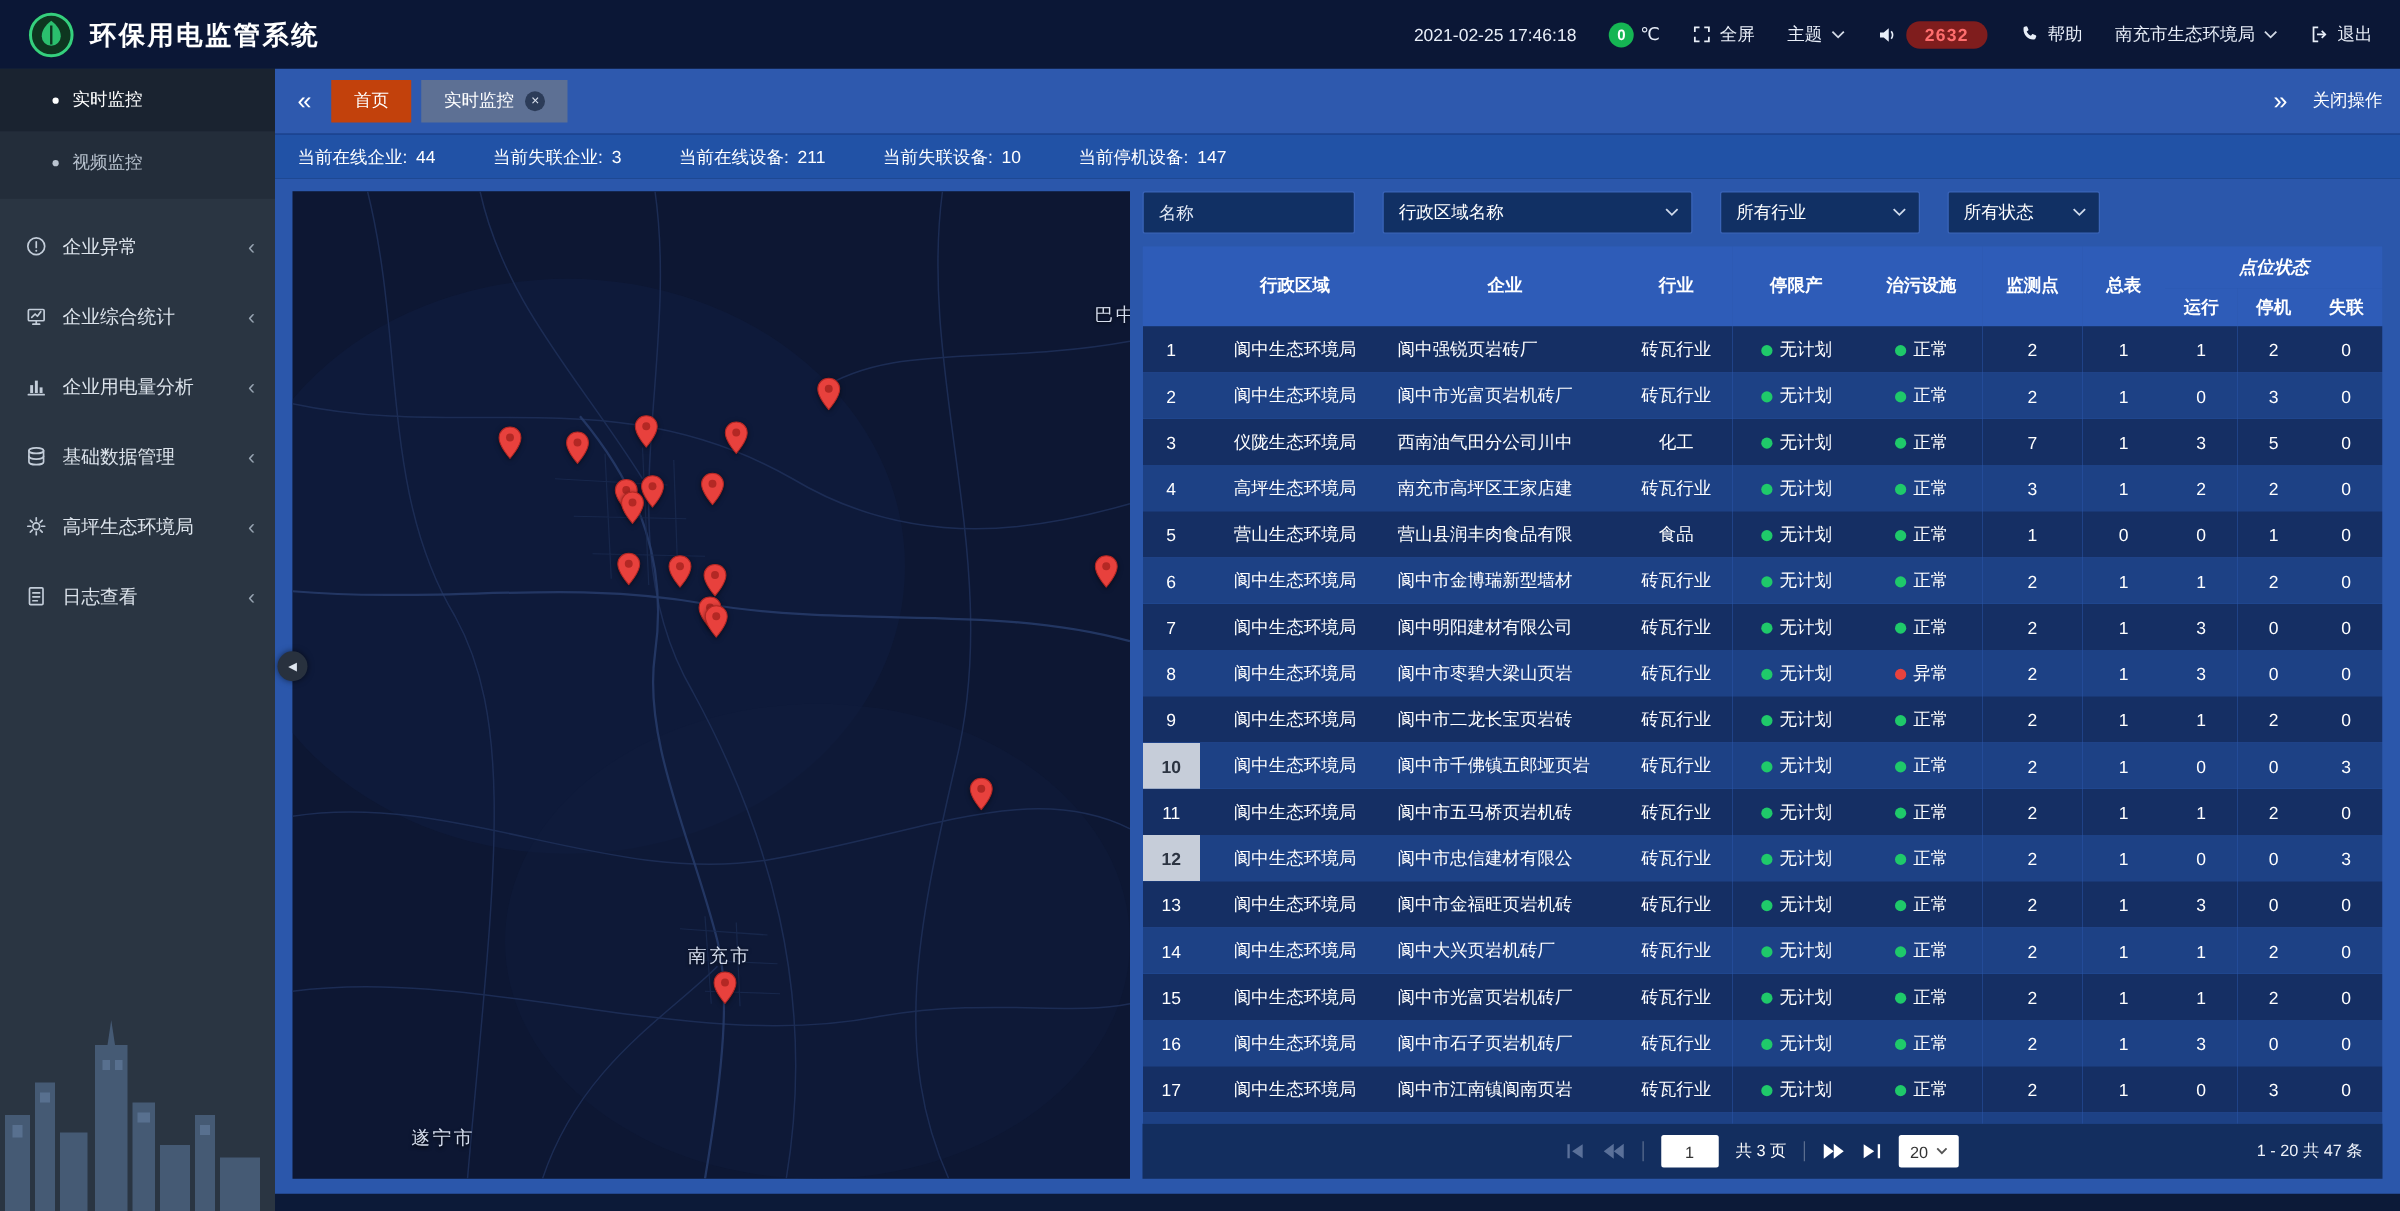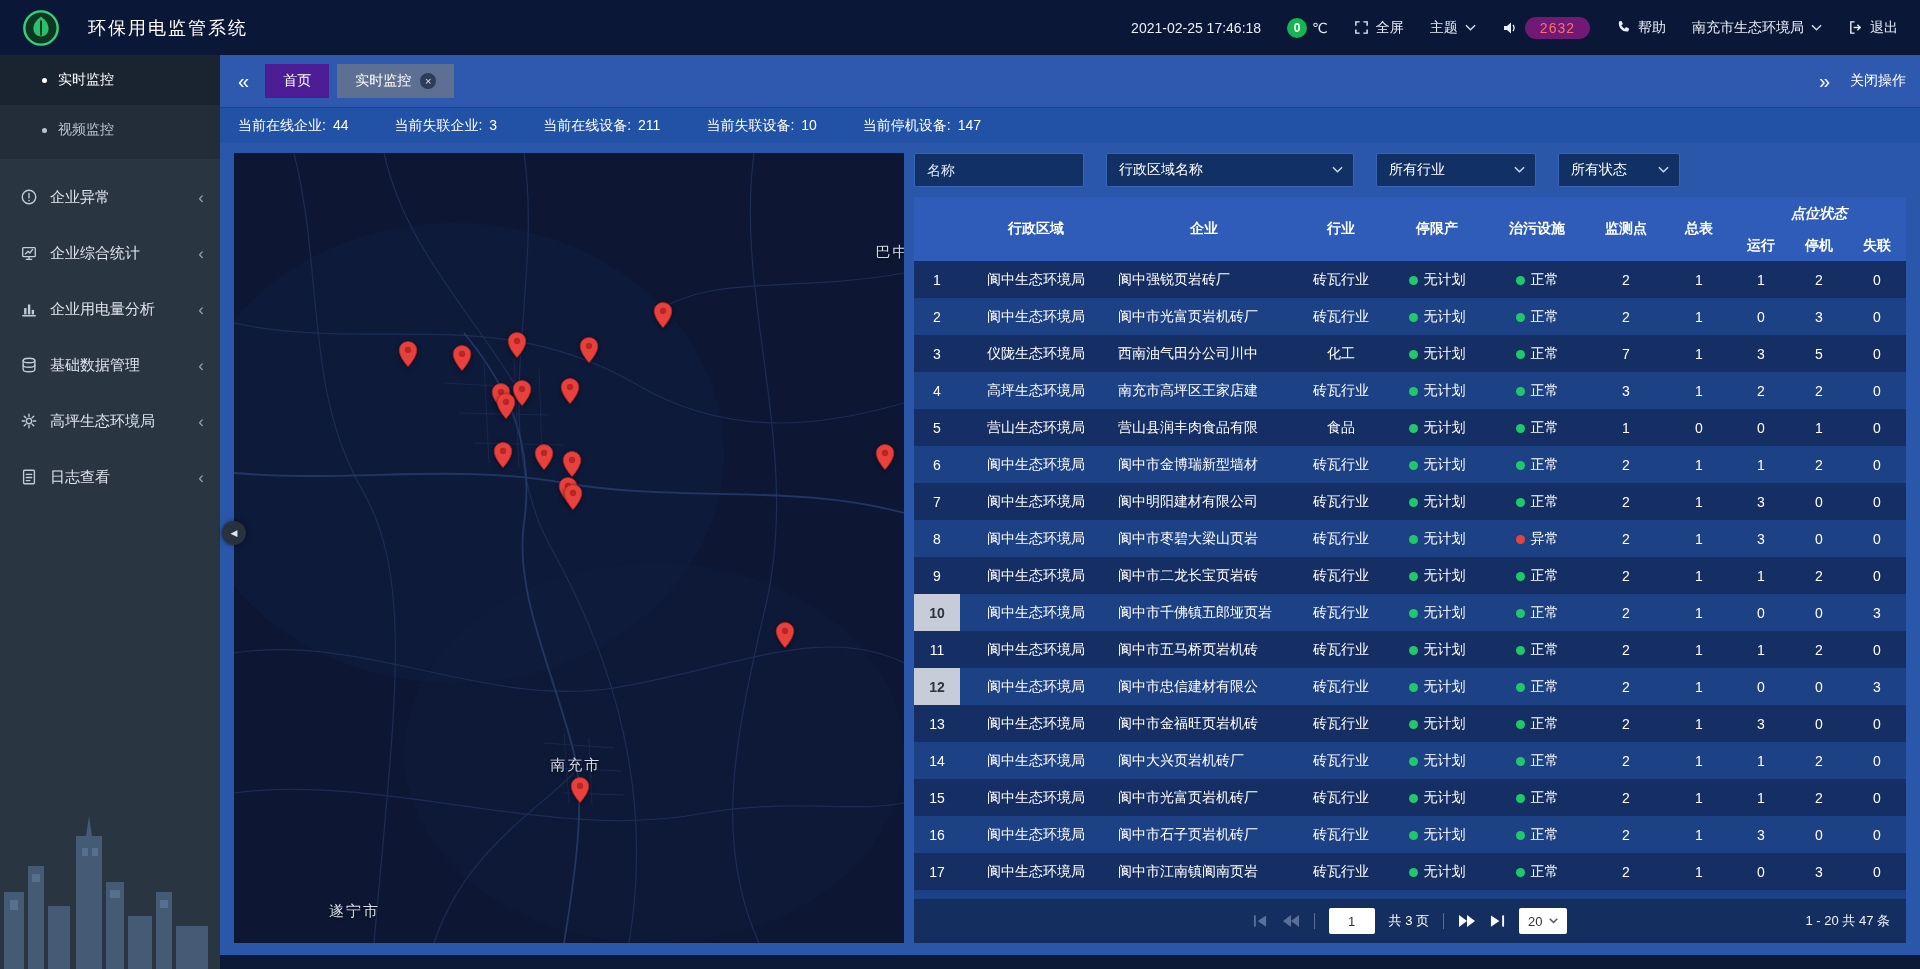--- a/index.html
+++ b/index.html
@@ -4,26 +4,26 @@
 <style>
 *{margin:0;padding:0;box-sizing:border-box}
 html,body{width:1920px;height:969px;overflow:hidden}
 body{background:#0c1a38;font-family:"Liberation Sans","DejaVu Sans",sans-serif;color:#fff;font-size:14px}
 .page{width:1920px;height:969px;display:flex;flex-direction:column;position:relative}
 
 
 .topbar{flex:0 0 55px;background:#0b1736;display:flex;align-items:center;padding:0 22px;gap:12px}
 .logo{width:38px;height:38px;flex:0 0 38px;display:inline-flex}
 .logo svg{width:100%;height:100%}
-.brand-title{font-size:18px;font-weight:400;letter-spacing:2px;margin-left:16px}
+.brand-title{font-size:21px;font-weight:700;letter-spacing:2px;margin-left:0}
 .top-right{margin-left:auto;display:flex;align-items:center;gap:26px;font-size:14px;color:#e8eef8}
 .hitem{display:flex;align-items:center;gap:7px;cursor:pointer;white-space:nowrap}
 .hitem svg{display:block}
 .temp-badge{width:20px;height:20px;border-radius:50%;background:#15b553;color:#fff;font-size:12px;display:flex;align-items:center;justify-content:center;font-weight:700}
-.alert-pill{background:#701a75;border-radius:11px;padding:3px 15px;color:#ff6e6e;font-weight:400;letter-spacing:1px;font-size:14px}
+.alert-pill{background:#7f1d1d;border-radius:11px;padding:3px 15px;color:#ff6e6e;font-weight:700;letter-spacing:1px;font-size:14px}
 .chev-ico{display:inline-flex;opacity:.9}
 
 
 .main{flex:1;display:flex;min-height:0}
 .sidebar{flex:0 0 220px;background:#2a3542;position:relative;overflow:hidden}
 .sb-block.open{background:#232d3a;padding-bottom:4px;margin-bottom:10px}
 .sb-group{height:56px;display:flex;align-items:center;padding:0 16px 0 20px;gap:12px;cursor:pointer;font-size:15px;color:#dde4ec}
 .sb-block.open .sb-group{background:#1f2935}
 .sb-ico{width:18px;height:18px;display:inline-flex;color:#c3cdd9}
 .sb-ico svg{width:18px;height:18px}
@@ -33,21 +33,21 @@
 .sb-item{height:50px;display:flex;align-items:center;padding-left:42px;gap:11px;font-size:14px;color:#b9c3cf;cursor:pointer}
 .sb-item.active{color:#ffffff;background:#1a2330}
 .sb-dot{width:5px;height:5px;border-radius:50%;background:currentColor;flex:0 0 5px}
 .skyline{position:absolute;bottom:0;left:0;width:220px;height:175px;pointer-events:none}
 
 
 .content{flex:1;display:flex;flex-direction:column;min-width:0}
 .tabbar{flex:0 0 52px;background:#2e59ae;display:flex;align-items:center;padding:0 14px;gap:12px}
 .tab-nav{color:#fff;font-size:20px;line-height:1;cursor:pointer;padding:0 4px;user-select:none}
 .tab-list{display:flex;gap:8px;align-items:center}
-.tab{height:34px;display:flex;align-items:center;gap:9px;padding:0 18px;background:#4c1d95;cursor:pointer;font-size:14px}
+.tab{height:34px;display:flex;align-items:center;gap:9px;padding:0 18px;background:#c2410c;cursor:pointer;font-size:14px}
 .tab.active{background:#5d7094}
 .tab-close{width:16px;height:16px;border-radius:50%;background:#2c3c59;color:#dfe6f2;font-size:11px;display:flex;align-items:center;justify-content:center;cursor:pointer}
 .tab-right{margin-left:auto;display:flex;align-items:center;gap:16px}
 .close-ops{font-size:14px;cursor:pointer}
 
 .statsbar{flex:0 0 36px;background:#2152a6;border-top:1px solid #1b4493;display:flex;align-items:center;padding:0 18px;gap:46px}
 .stat{display:flex;gap:7px;font-size:14px;color:#fff;white-space:nowrap}
 
 .panels{flex:1;background:#2b57ab;padding:10px 14px 12px;display:flex;gap:10px;min-height:0;position:relative}
 .bottom-strip{flex:0 0 14px;background:transparent}

